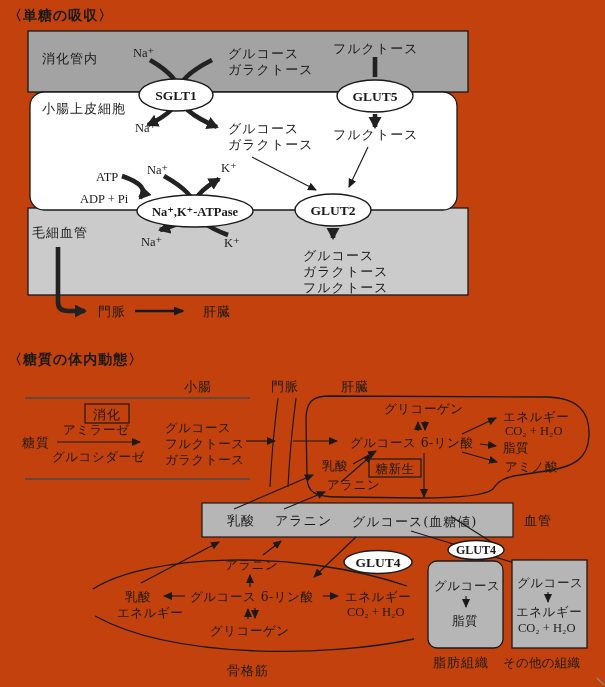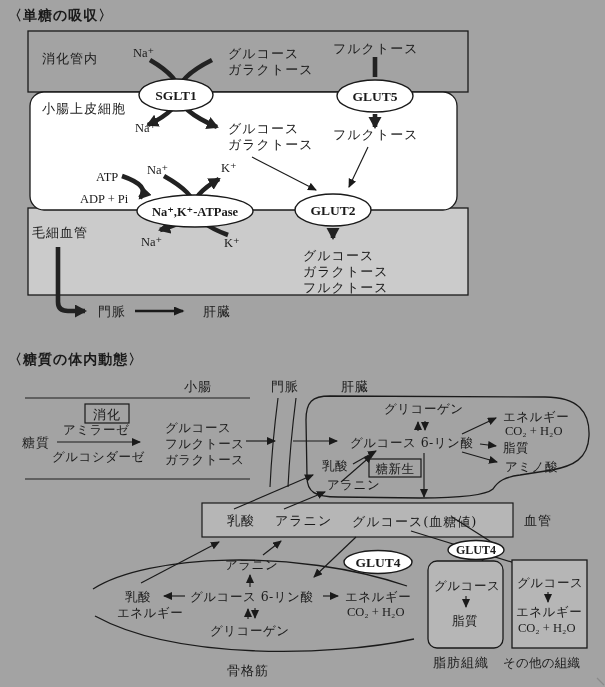--- a/index.html
+++ b/index.html
@@ -1,16 +1,16 @@
 <!DOCTYPE html>
 <html><head>
 <meta charset="utf-8">
 <style>
   html,body{margin:0;padding:0;background:#ffffff;}
-  .stage{position:relative;width:605px;height:687px;background:#a3a3a3;overflow:hidden;}
+  .stage{position:relative;width:605px;height:687px;background:#c2410c;overflow:hidden;}
   svg{display:block;}
   text{fill:#1a1a1a;}
   .jp{font-family:"DejaVu Serif","Liberation Serif",serif;font-size:13px;letter-spacing:1px;}
   .jps{font-family:"DejaVu Serif","Liberation Serif",serif;font-size:12.5px;letter-spacing:0.5px;}
   .lat{font-family:"Liberation Serif","DejaVu Serif",serif;font-size:12.5px;letter-spacing:0;}
   .ttl{font-family:"DejaVu Sans","Liberation Sans",sans-serif;font-size:14px;font-weight:bold;letter-spacing:1px;}
   .ovalt{font-family:"Liberation Serif","DejaVu Serif",serif;font-size:13.5px;font-weight:bold;text-anchor:middle;}
   .ovalts{font-family:"Liberation Serif","DejaVu Serif",serif;font-size:12px;font-weight:bold;text-anchor:middle;}
   .ctr{text-anchor:middle;}
   .ln{stroke:#1a1a1a;stroke-width:1.15;fill:none;}

